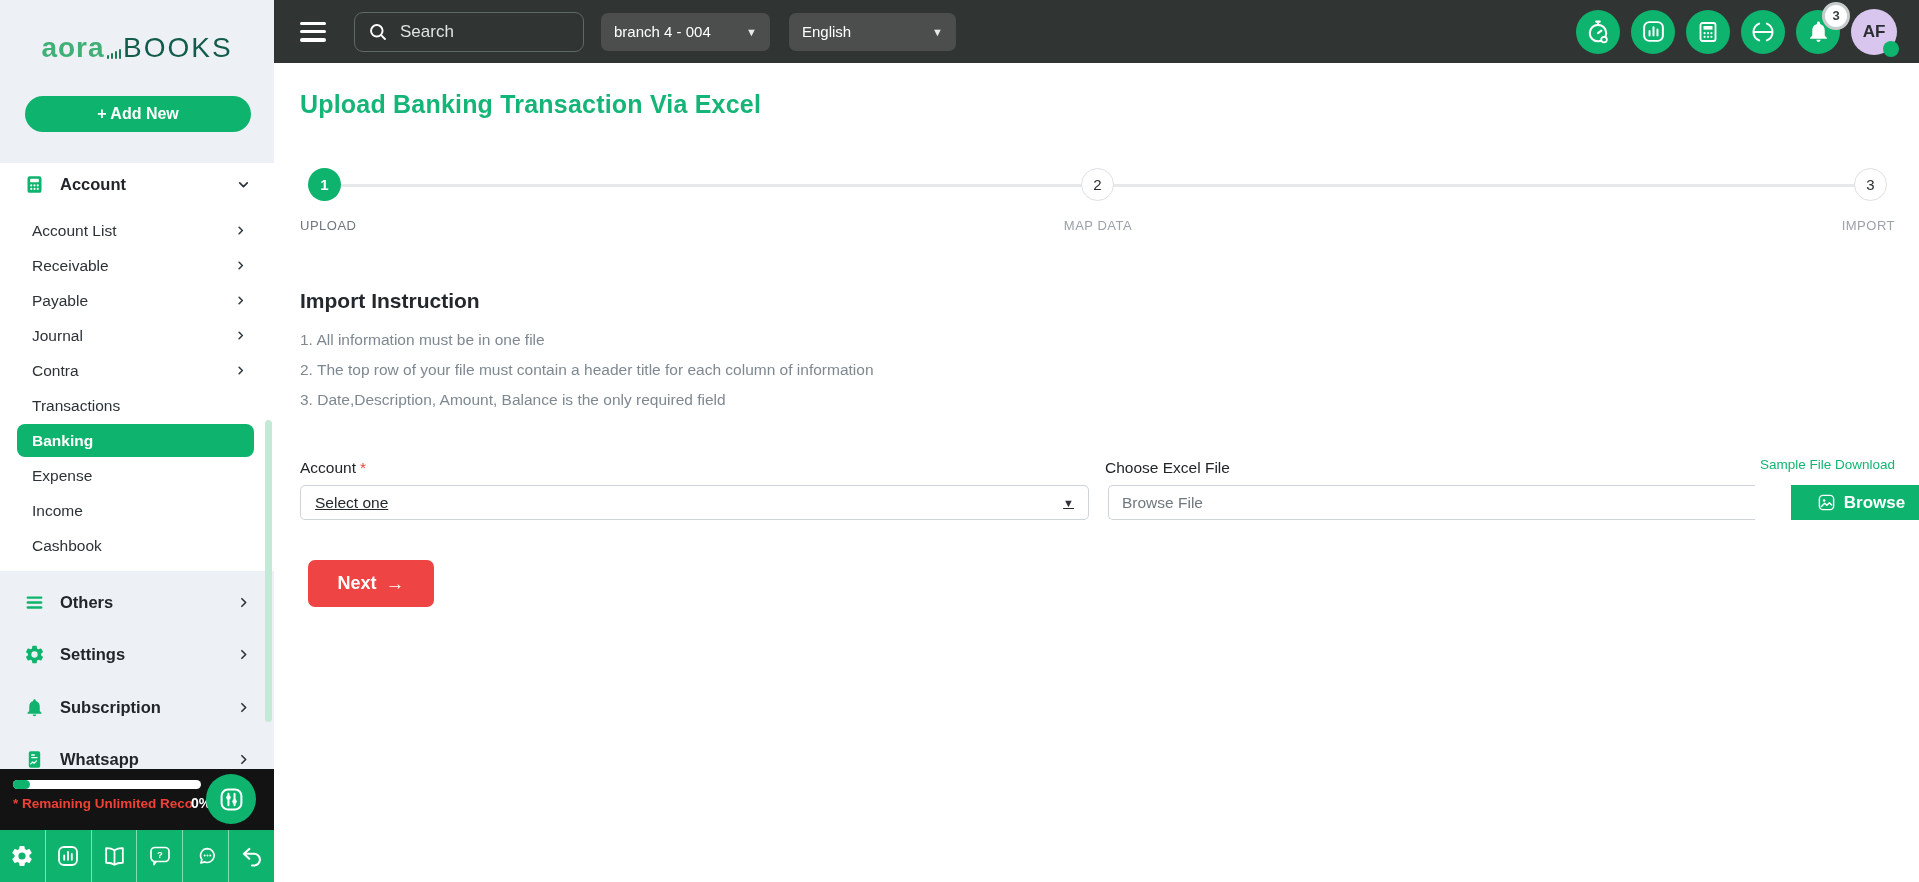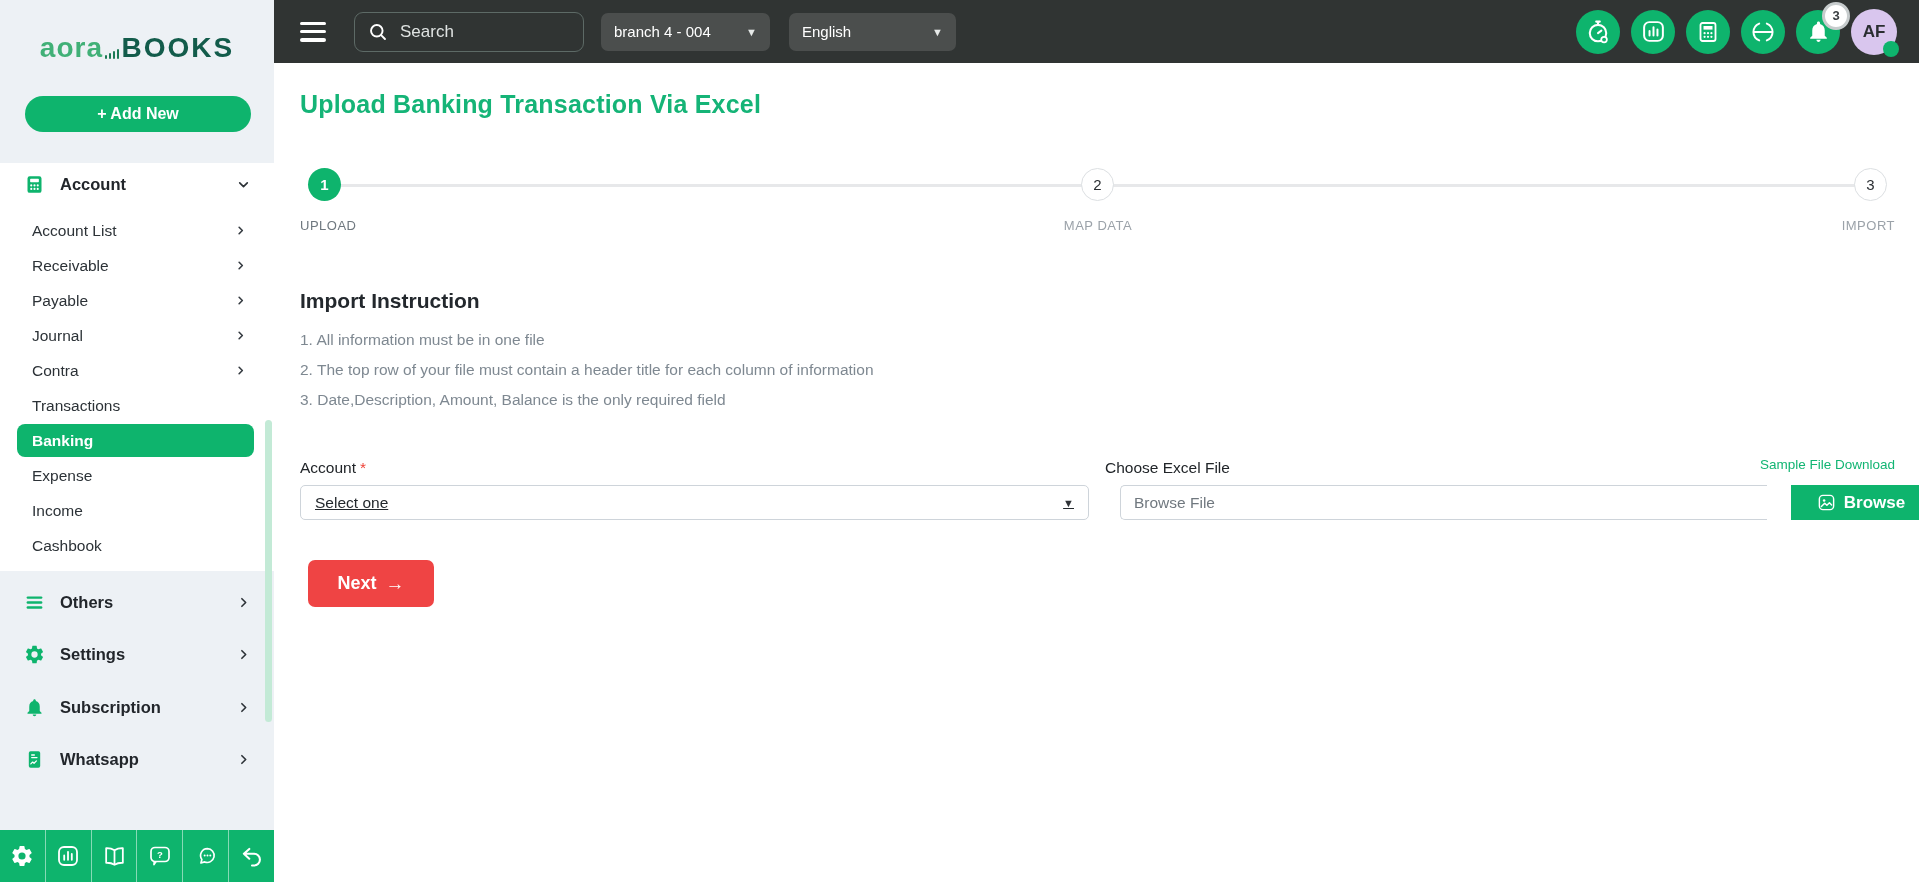--- a/index.html
+++ b/index.html
@@ -5,21 +5,21 @@
   * { margin:0; padding:0; box-sizing:border-box; }
   html,body { background:#fff; }
   .screen {
     position:relative; width:1919px; height:882px; overflow:hidden;
     font-family:"Liberation Sans","DejaVu Sans",sans-serif; background:#fff;
   }
   
   .sidebar { position:absolute; left:0; top:0; width:274px; height:882px; background:#edf1f5; }
   .logo-row { position:absolute; top:32px; left:0; width:274px; display:flex; justify-content:center; align-items:flex-end; gap:2px; }
   .logo-light { font-size:28px; font-weight:600; color:#41b077; letter-spacing:1px; }
-  .logo-dark  { font-size:28px; font-weight:700; color:#135c4b; letter-spacing:2px; }
+  .logo-dark  { font-size:28px; font-weight:400; color:#135c4b; letter-spacing:2px; }
   .logo-bars  { display:flex; align-items:flex-end; gap:1.5px; padding-bottom:5px; }
   .logo-bars i { display:block; width:2.5px; background:#1c7a55; border-radius:1px; }
   .add-new-btn { position:absolute; top:96px; left:25px; width:226px; height:36px; border:none; cursor:pointer;
     background:#0eb46d; color:#fff; font-size:16px; font-weight:600; border-radius:18px;
     display:flex; align-items:center; justify-content:center; font-family:inherit; }
   .menu-white { position:absolute; top:163px; left:0; width:274px; height:408px; background:#fff; }
   .group-header { height:42px; display:flex; align-items:center; padding:0 24px; cursor:pointer; }
   .group-header .g-icon { width:21px; height:21px; margin-right:15px; display:flex; }
   .group-header .g-label { font-size:16.5px; font-weight:700; color:#22262b; }
   .chev { display:inline-flex; margin-left:auto; color:#2c3237; }
@@ -89,21 +89,21 @@
   .field-label { position:absolute; top:396px; font-size:15.5px; color:#212529; }
   .fl-account { left:26px; } .fl-file { left:831px; }
   .req { color:#ef4136; margin-left:4px; }
   .sample-link { position:absolute; top:394px; right:24px; font-size:13.5px; color:#12b573; cursor:pointer; background:none; border:none; font-family:inherit; }
   .select-box { position:absolute; left:26px; top:422px; width:789px; height:35px; border:1px solid #ced4da;
     border-radius:5px; display:flex; align-items:center; padding:0 14px; font-size:15.5px; color:#23282d;
     background:#fff; cursor:pointer;text-decoration:underline; }
   .select-caret { margin-left:auto; font-size:11px; color:#2f3338; }
   .file-box { position:absolute; left:834px; top:422px; width:647px; height:35px; border:1px solid #ced4da;
     border-right:none; border-radius:5px 0 0 5px; display:flex; align-items:center; padding:0 13px;
-    font-size:15.5px; color:#70787f; background:#fff; cursor:pointer;margin-left:12px; }
+    font-size:15.5px; color:#70787f; background:#fff; cursor:pointer; }
   .browse-btn { position:absolute; left:1481px; top:422px; width:140px; height:35px; background:#0eb46d;
     border:none; border-radius:0 5px 5px 0; color:#fff; font-size:17px; font-weight:700; cursor:pointer;
     display:flex; align-items:center; justify-content:center; gap:8px; font-family:inherit;margin-left:36px; }
   .next-btn { position:absolute; left:34px; top:497px; width:126px; height:47px; background:#ef4444;
     border:none; border-radius:7px; color:#fff; font-size:18px; font-weight:700; cursor:pointer;
     display:flex; align-items:center; justify-content:center; gap:9px; font-family:inherit; }
   .next-arrow { font-size:19px; font-weight:400; }
   svg { display:block; }
 </style>
 </head>
@@ -259,20 +259,38 @@
         <span class="chev">
             <svg width="13" height="13" viewBox="0 0 24 24" fill="none">
               <polyline points="9 5 16 12 9 19" stroke="currentColor" stroke-width="3" stroke-linecap="round" stroke-linejoin="round"></polyline>
             </svg>
           </span>
       </div>
     </div>
 
     <div class="scroll-thumb"></div>
 
+    <div class="usage-panel">
+      <div class="progress-track">
+        <div class="progress-fill"></div>
+      </div>
+      <div class="usage-text">
+        <span>* Remaining Unlimited Reco</span><span class="pct">0%</span>
+      </div>
+      <button class="eq-btn">
+        <span>
+          <svg width="27" height="27" viewBox="0 0 24 24" fill="none">
+              <rect x="3.2" y="3.2" width="17.6" height="17.6" rx="5.5" stroke="#fff" stroke-width="1.8"></rect>
+              <path d="M9.3 7v10M14.7 7v10" stroke="#fff" stroke-width="1.8" stroke-linecap="round"></path>
+              <circle cx="9.3" cy="10.2" r="2" fill="#fff"></circle>
+              <circle cx="14.7" cy="13.8" r="2" fill="#fff"></circle>
+            </svg>
+        </span>
+      </button>
+    </div>
 
     <div class="footer-bar">
       <button class="f-cell">
         <span>
             <svg width="24" height="24" viewBox="0 0 24 24">
               <path fill="#fff" d="M19.43 12.98c.04-.32.07-.64.07-.98s-.03-.66-.07-.98l2.11-1.65a.5.5 0 0 0 .12-.64l-2-3.46a.5.5 0 0 0-.61-.22l-2.49 1a7.3 7.3 0 0 0-1.69-.98l-.38-2.65A.49.49 0 0 0 14 2h-4a.49.49 0 0 0-.49.42l-.38 2.65c-.61.25-1.17.59-1.69.98l-2.49-1a.5.5 0 0 0-.61.22l-2 3.46a.5.5 0 0 0 .12.64l2.11 1.65c-.04.32-.07.65-.07.98s.03.66.07.98l-2.11 1.65a.5.5 0 0 0-.12.64l2 3.46c.12.22.39.3.61.22l2.49-1c.52.39 1.08.73 1.69.98l.38 2.65c.04.24.24.42.49.42h4c.25 0 .46-.18.49-.42l.38-2.65c.61-.25 1.17-.59 1.69-.98l2.49 1c.23.09.49 0 .61-.22l2-3.46a.5.5 0 0 0-.12-.64l-2.11-1.65zM12 15.6a3.6 3.6 0 1 1 0-7.2 3.6 3.6 0 0 1 0 7.2z"></path>
             </svg>
           </span>
       </button>
       <button class="f-cell">

